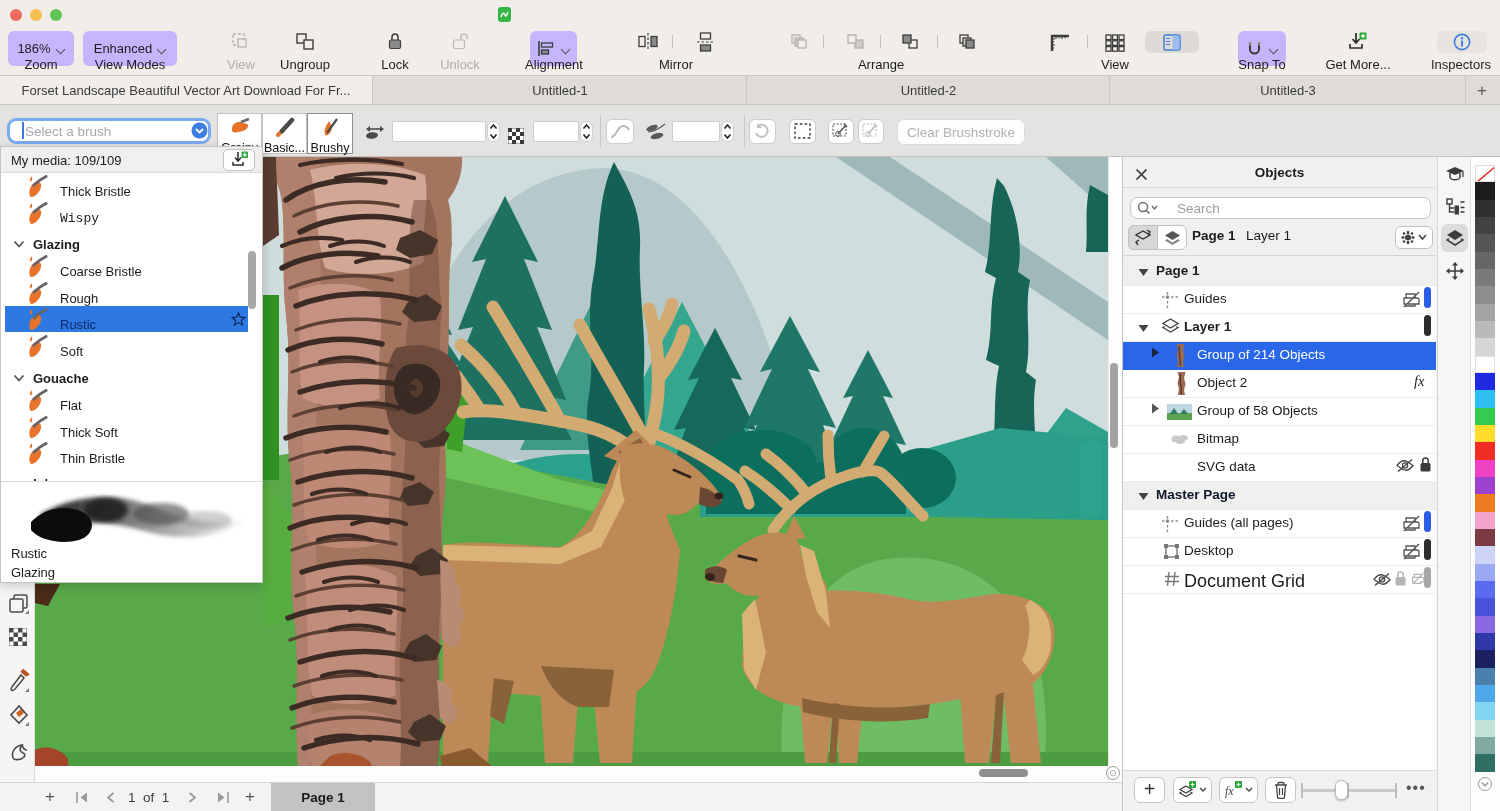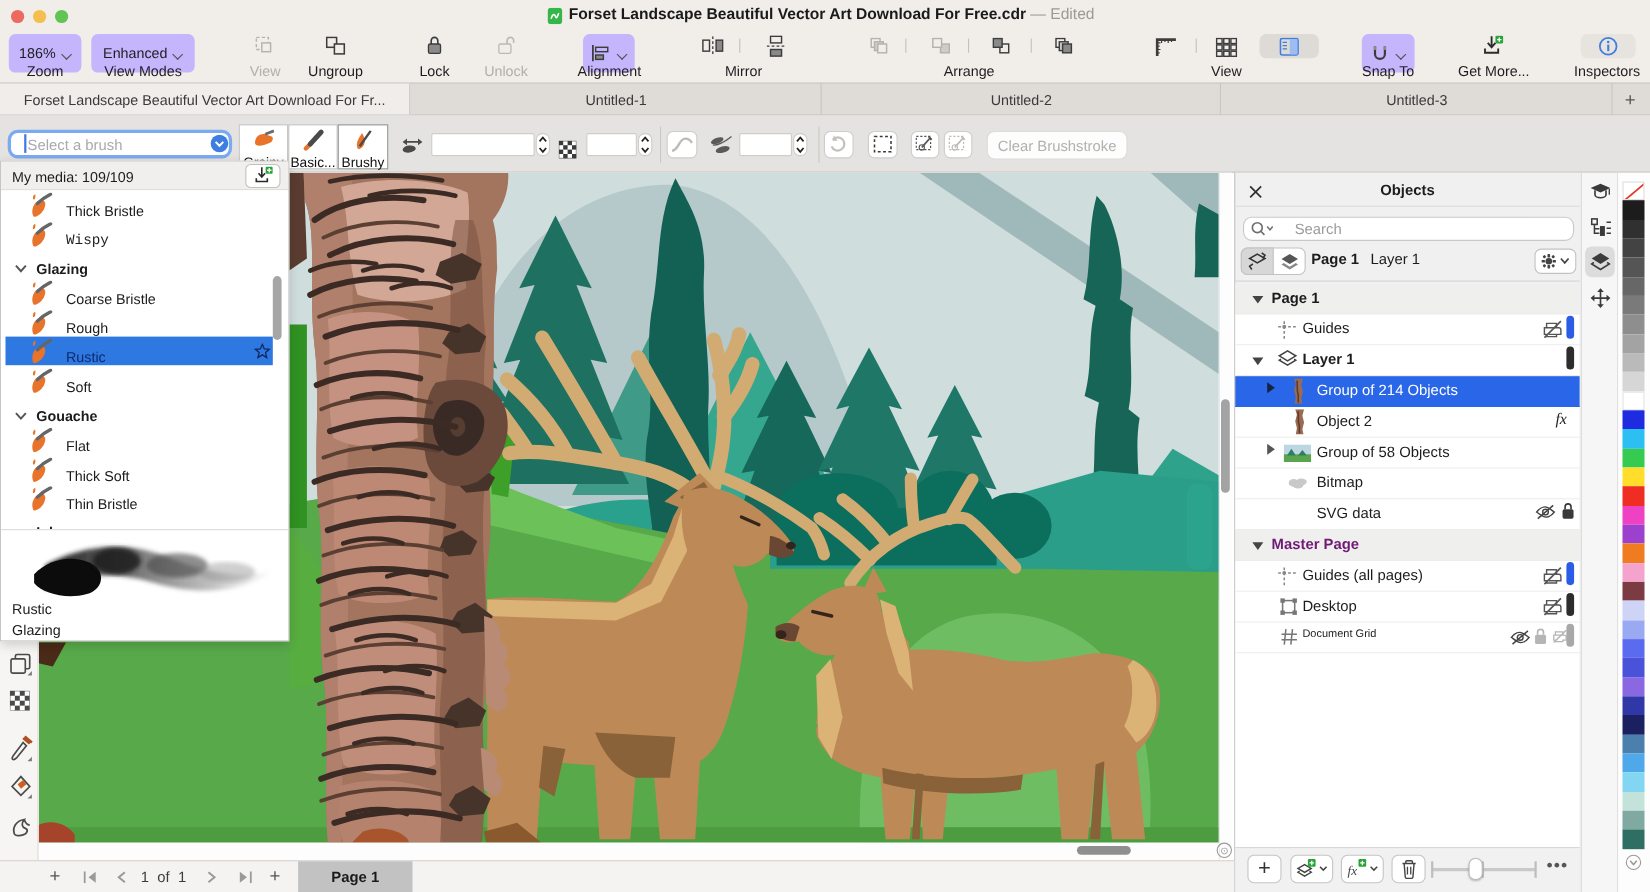--- a/index.html
+++ b/index.html
@@ -57,21 +57,20 @@
   <div id="titlebar" class="abs">
     <div class="abs tl" style="left:10px;background:#ed6a5e;"></div>
     <div class="abs tl" style="left:30px;background:#f5bf4f;"></div>
     <div class="abs tl" style="left:50px;background:#61c454;"></div>
     <div class="abs" style="left:497px;top:7px;width:15px;height:15px;">
       <svg width="15" height="15">
           <rect x="1" y="0" width="13" height="15" rx="3" fill="#35b648"></rect>
           <path d="M4 10 C5 6,7 5,8 8 C9 11,10 7,11 5" stroke="#fff" stroke-width="1.4" fill="none"></path>
         </svg>
     </div>
-    <div class="abs" style="left:517px;top:5px;font-size:14.2px;font-weight:bold;color:#1a1a1a;">Forset Landscape Beautiful Vector Art Download For Free.cdr<span style="font-weight:normal;color:#9d9a96;"> — Edited</span></div>
 
     <div class="abs tbtn" style="left:8px;width:66px;">186%<span class="chev"></span></div>
     <div class="abs tlabel" style="left:8px;width:66px;">Zoom</div>
     <div class="abs tbtn" style="left:83px;width:94px;">Enhanced<span class="chev"></span></div>
     <div class="abs tlabel" style="left:83px;width:94px;">View Modes</div>
 
     <svg class="abs" style="left:232px;top:33px;" width="18" height="18" viewBox="0 0 18 18">
       <rect x="1" y="1" width="11" height="11" fill="none" stroke="#b5b1ac" stroke-width="1.3" stroke-dasharray="3 2"></rect>
       <rect x="6" y="6" width="8" height="8" fill="#f1eeea" stroke="#b5b1ac" stroke-width="1.3"></rect>
     </svg>
@@ -771,21 +770,21 @@
     </svg>
     <svg class="abs" style="left:296px;top:299px;" width="13" height="17" viewBox="0 0 13 17">
       <rect x="1.5" y="7" width="10" height="8.5" rx="1.5" fill="#3a3a3a"></rect>
       <path d="M3.8 7 V4.8 a2.7 2.7 0 0 1 5.4 0 V7" fill="none" stroke="#3a3a3a" stroke-width="1.5"></path>
     </svg>
 
     <div class="abs orow ohdr" style="top:325px;"></div>
     <svg class="abs" style="left:15px;top:335px;" width="11" height="9" viewBox="0 0 11 9">
         <path d="M0.5 1 L10.5 1 L5.5 8 Z" fill="#444"></path>
       </svg>
-    <div class="abs" style="left:33px;top:330px;font-size:13.5px;font-weight:bold;color:#701a75;">Master Page</div>
+    <div class="abs" style="left:33px;top:330px;font-size:13.5px;font-weight:bold;color:#0f172a;">Master Page</div>
 
     <div class="abs orow" style="top:353px;"></div>
     <svg class="abs" style="left:38px;top:358px;" width="19" height="18" viewBox="0 0 19 18">
       <path d="M6.5 1 V17 M1 6 H17" stroke="#888" stroke-width="1.4" stroke-dasharray="2.5 2"></path>
       <path d="M6.5 6 m-1.8 0 a1.8 1.8 0 1 0 3.6 0 a1.8 1.8 0 1 0 -3.6 0" fill="#888"></path>
     </svg>
     <div class="abs" style="left:61px;top:358px;font-size:13.5px;color:#1c1c1e;">Guides (all pages)</div>
     <svg class="abs" style="left:279px;top:357px;" width="20" height="19" viewBox="0 0 20 19">
       <path d="M4 8 L4 4 L13 4 L13 8 M2 8 h13 a2 2 0 0 1 2 2 v4 h-4 v2 h-9 v-2 H2 Z M6 14 h7" fill="none" stroke="#555" stroke-width="1.3"></path>
       <line x1="2" y1="17" x2="17" y2="2" stroke="#555" stroke-width="1.5"></line>
@@ -806,21 +805,21 @@
     <svg class="abs" style="left:279px;top:385px;" width="20" height="19" viewBox="0 0 20 19">
       <path d="M4 8 L4 4 L13 4 L13 8 M2 8 h13 a2 2 0 0 1 2 2 v4 h-4 v2 h-9 v-2 H2 Z M6 14 h7" fill="none" stroke="#555" stroke-width="1.3"></path>
       <line x1="2" y1="17" x2="17" y2="2" stroke="#555" stroke-width="1.5"></line>
     </svg>
     <div class="abs" style="left:301px;top:382px;width:7px;height:21px;background:#2d2d2d;border-radius:3.5px;"></div>
 
     <div class="abs orow" style="top:409px;"></div>
     <svg class="abs" style="left:41px;top:414px;" width="16" height="16" viewBox="0 0 16 16">
       <path d="M5 1 L3.5 15 M11 1 L9.5 15 M1 5.5 H15 M1 10.5 H15" stroke="#777" stroke-width="1.4" fill="none"></path>
     </svg>
-    <div class="abs" style="left:61px;top:414px;font-size:10px;color:#1c1c1e;">Document Grid</div>
+    <div class="abs" style="left:61px;top:414px;font-size:18px;color:#1c1c1e;">Document Grid</div>
     <svg class="abs" style="left:249px;top:415px;" width="20" height="15" viewBox="0 0 20 15">
       <path d="M2 7.5 C5 3.5 9 2 12 3.5 C15 5 17 7 18 7.5 C15 11.5 11 13 8 11.5 C5 10 3 8 2 7.5 Z" fill="none" stroke="#444" stroke-width="1.3"></path>
       <circle cx="10" cy="7.5" r="2.6" fill="none" stroke="#444" stroke-width="1.3"></circle>
       <line x1="3" y1="13.5" x2="17" y2="1.5" stroke="#444" stroke-width="1.4"></line>
     </svg>
     <svg class="abs" style="left:271px;top:413px;" width="13" height="17" viewBox="0 0 13 17">
       <rect x="1.5" y="7" width="10" height="8.5" rx="1.5" fill="#b5b5b5"></rect>
       <path d="M3.8 7 V4.8 a2.7 2.7 0 0 1 5.4 0 V7" fill="none" stroke="#b5b5b5" stroke-width="1.5"></path>
     </svg>
     <svg class="abs" style="left:288px;top:414px;" width="15" height="15" viewBox="0 0 20 19">

